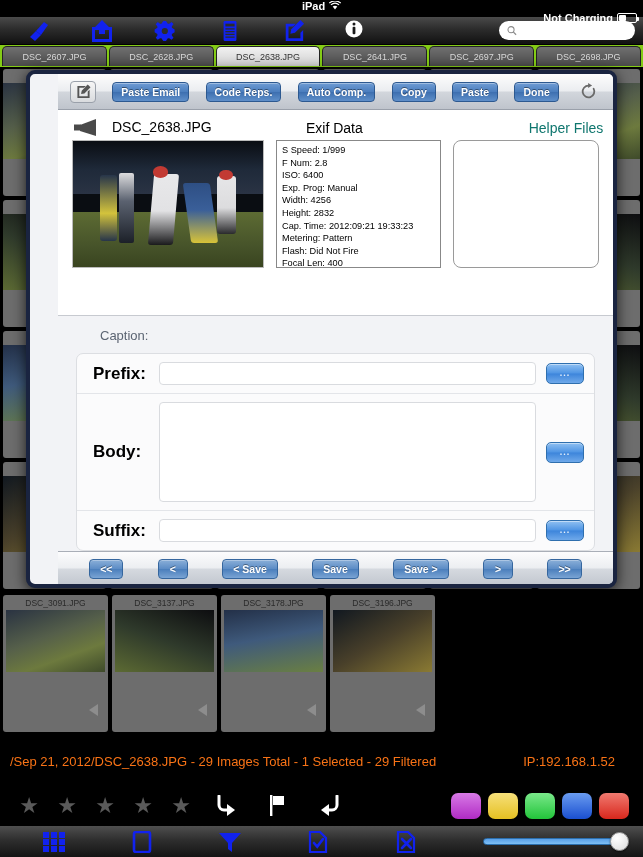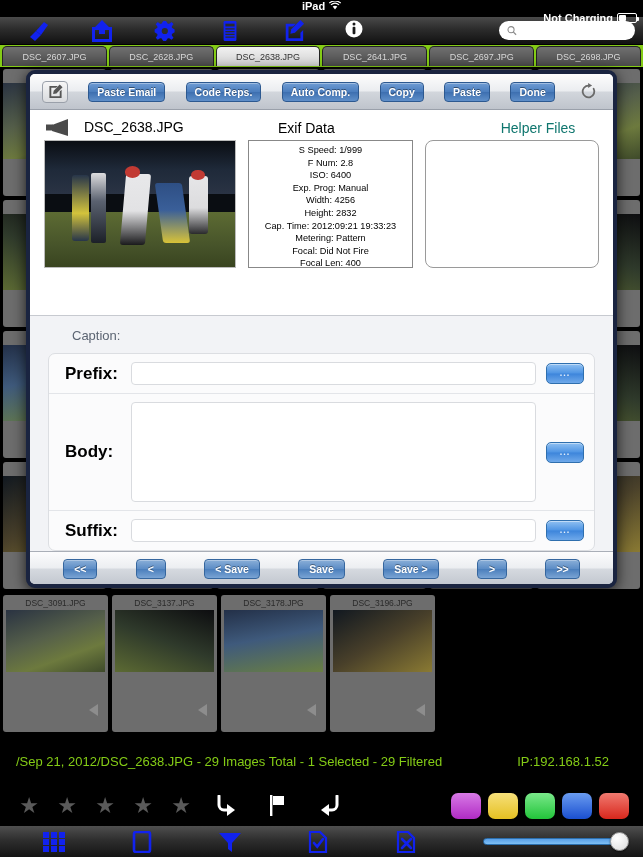--- a/index.html
+++ b/index.html
@@ -108,20 +108,21 @@
   
   #modal {
     position:absolute; left:26px; top:70px;
     width:591px; height:518px;
     background:#f2f3f6;
     border:4px solid #1a2440;
     border-radius:9px;
     box-shadow:0 3px 14px rgba(0,0,0,.75);
     display:flex; flex-direction:column;
     overflow:hidden;
+    padding-left:28px;
   }
 
   
   #modal-toolbar {
     height:36px; flex:0 0 36px;
     background:linear-gradient(to bottom,#fdfdfd 0%,#ebedf0 48%,#d2d6dc 52%,#bfc4cc 100%);
     border-bottom:1px solid #9aa0aa;
     display:flex; align-items:center; gap:0;
     padding:0 12px;
   }
@@ -164,21 +165,21 @@
     display:flex; pointer-events:none;
   }
   #exif-title {
     position:absolute; left:248px; width:165px; text-align:left;
     font-size:14px; color:#000;
   }
   #helper-title {
     position:absolute; left:428px; width:160px; text-align:center;
     font-size:14px; color:#0f766e;
   }
-  #upper-body { display:flex; padding:0 14px; gap:12px; align-items:flex-start;text-align:center; }
+  #upper-body { display:flex; padding:0 14px; gap:12px; align-items:flex-start; }
   #preview-photo {
     width:192px; height:128px; flex:0 0 192px;
     border:1px solid #bbb; overflow:hidden; position:relative;
     background:#0a0d12;
   }
   #preview-photo .sky { position:absolute; inset:0 0 62% 0; background:#0b0e14; }
   #preview-photo .crowd {
     position:absolute; left:0; right:0; top:0; height:42%;
     background:linear-gradient(180deg,#0a0d13 0%,#1f2a3a 55%,#2a3344 100%);
   }
@@ -323,21 +324,21 @@
     width:0; height:0;
     border-top:6px solid transparent;
     border-bottom:6px solid transparent;
     border-right:9px solid #8d8d8d;
   }
 
   
   #info-bar {
     position:absolute; left:0; top:735px; right:0; height:52px;
     background:#000; display:flex; align-items:center;
-    padding:0 16px; color:#84cc16; font-size:13px;
+    padding:0 10px; color:#f97316; font-size:13px;
   }
   #info-path { white-space:nowrap; }
   #info-ip { margin-left:auto; white-space:nowrap; padding-right:18px; }
 
   
   #rating-bar {
     position:absolute; left:0; top:787px; right:0; height:38px;
     background:#000; display:flex; align-items:center; padding:0 10px;
   }
   .star {
@@ -610,21 +611,21 @@
 
       <div id="exif-box">
         <div class="exif-line">S Speed: 1/999</div>
         <div class="exif-line">F Num: 2.8</div>
         <div class="exif-line">ISO: 6400</div>
         <div class="exif-line">Exp. Prog: Manual</div>
         <div class="exif-line">Width: 4256</div>
         <div class="exif-line">Height: 2832</div>
         <div class="exif-line">Cap. Time: 2012:09:21 19:33:23</div>
         <div class="exif-line">Metering: Pattern</div>
-        <div class="exif-line">Focal: Did Not Fire</div>
+        <div class="exif-line">Flash: Did Not Fire</div>
         <div class="exif-line">Focal Len: 400</div>
       </div>
 
       <div id="helper-box"></div>
     </div>
   </div>
 
   <div id="caption-section">
     <div id="caption-label">Caption:</div>
 

